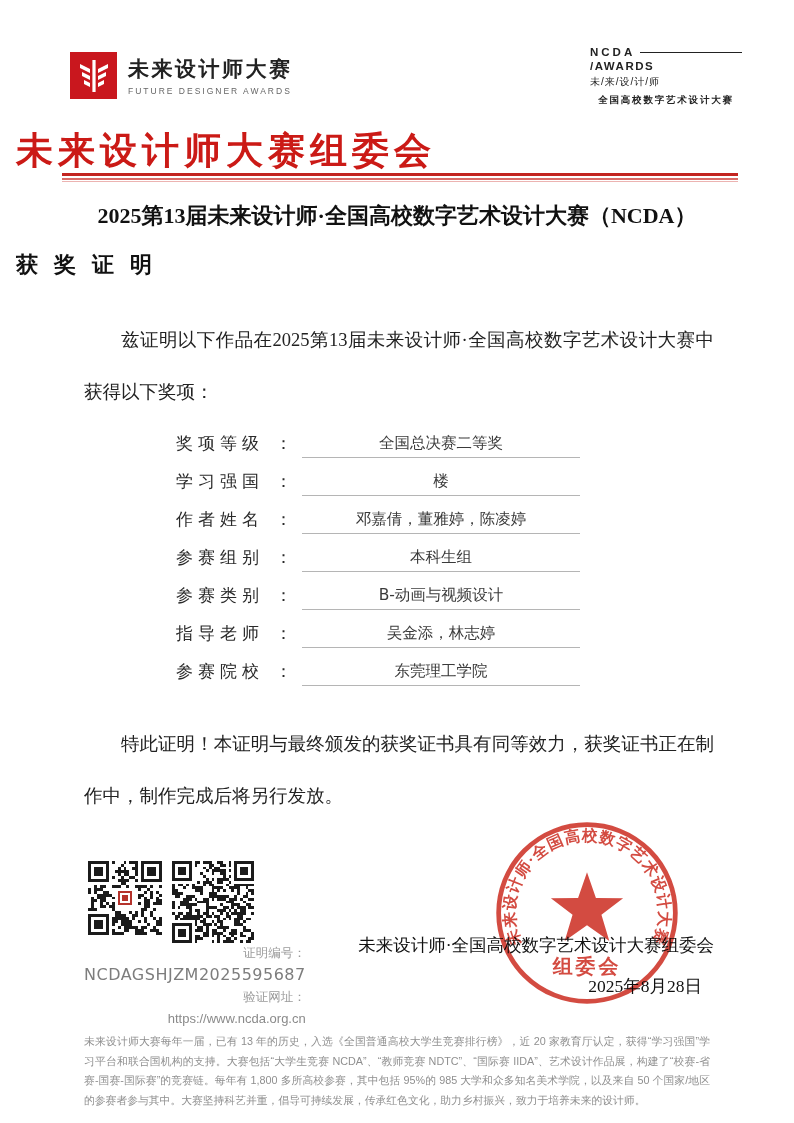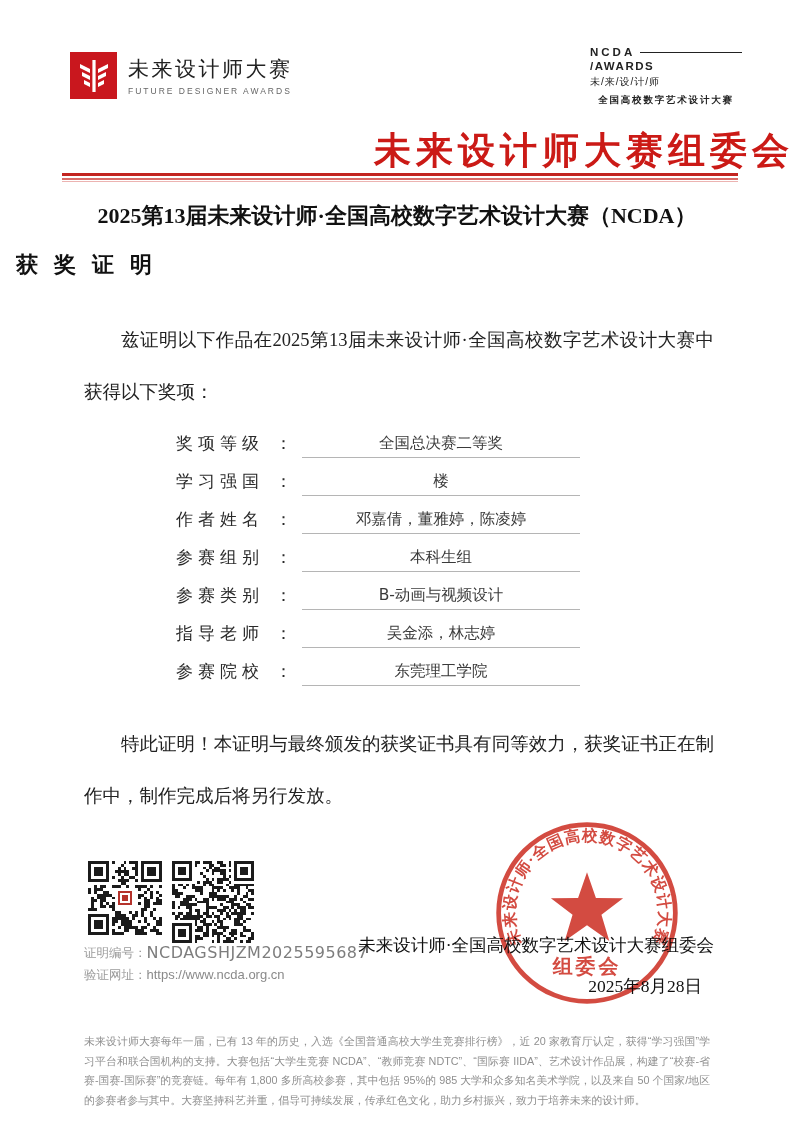--- a/index.html
+++ b/index.html
@@ -6,32 +6,32 @@
   html,body { background:#e8e8e8; }
   .page {
     position:relative; width:794px; height:1123px; margin:0 auto;
     background:#ffffff; overflow:hidden;
     font-family:"Liberation Serif", serif; color:#1a1a1a;
   }
   
   .logo-left { position:absolute; left:70px; top:52px; display:flex; align-items:center; gap:11px; }
   .logo-left .mark { width:47px; height:47px; background:#c9171e; display:flex; align-items:center; justify-content:center; }
   .logo-left .names { display:flex; flex-direction:column; }
-  .logo-left .cn { font-family:"Liberation Sans",sans-serif; font-weight:normal; font-size:21px; letter-spacing:2.5px; color:#222; }
+  .logo-left .cn { font-family:"Liberation Sans",sans-serif; font-weight:bold; font-size:21px; letter-spacing:2.5px; color:#222; }
   .logo-left .en { font-family:"Liberation Sans",sans-serif; font-size:8.5px; letter-spacing:2px; color:#666; margin-top:3px; }
   .logo-right { position:absolute; right:52px; top:46px; width:152px; font-family:"Liberation Sans",sans-serif; }
   .logo-right .row { display:flex; gap:9px; }
   .logo-right .tcol { display:flex; flex-direction:column; justify-content:center; flex:1; }
   .logo-right .l1 { display:flex; align-items:center; gap:5px; font-size:11.5px; font-weight:bold; letter-spacing:3px; color:#222; }
   .logo-right .dash { flex:1; border-top:1.5px solid #222; }
   .logo-right .l2 { font-size:11.5px; font-weight:bold; letter-spacing:1.5px; color:#222; margin-top:2px; }
   .logo-right .l3 { font-size:10px; color:#222; margin-top:3px; letter-spacing:1px; }
   .logo-right .l4 { font-size:9.5px; font-weight:bold; letter-spacing:1.8px; color:#222; margin-top:5px; text-align:center; }
   
-  .doc-title { position:absolute; top:126px; left:0; right:0; text-align:right; font-size:37px; font-weight:bold; letter-spacing:5px; color:#cb1a16; }
+  .doc-title { position:absolute; top:126px; left:16px; right:0; text-align:left; font-size:37px; font-weight:bold; letter-spacing:5px; color:#cb1a16; }
   .rule { position:absolute; top:173px; left:62px; right:56px; }
   .rule .r1 { height:3px; background:#c32420; }
   .rule .r2 { margin-top:2px; height:1.5px; background:#d96a66; }
   .rule .r3 { margin-top:1px; height:1px; background:#ecb3b1; }
   
   .sub1 { position:absolute; top:201px; left:0; right:0; text-align:center; font-size:22px; font-weight:bold; color:#111; }
   .sub2 { position:absolute; top:250px; left:0; right:0; text-align:left; font-size:22px; font-weight:bold; color:#111; letter-spacing:16px; padding-left:16px; }
   
   .para { position:absolute; left:84px; width:630px; font-size:18.5px; line-height:52px; text-indent:2em; text-align:justify; color:#222; }
   .intro { top:314px; }
@@ -41,21 +41,21 @@
   .frow { display:flex; align-items:flex-end; height:38px; }
   .flabel { width:97px; font-size:17px; letter-spacing:5px; color:#2a2a2a; padding-bottom:3px; }
   .fcolon { font-size:17px; color:#2a2a2a; padding:0 10px 3px 2px; }
   .fline { width:278px; border-bottom:1px solid #b5b5b5; text-align:center; padding-bottom:3px; }
   .fvalue { font-family:cursive, "DejaVu Sans", sans-serif; font-size:15.5px; color:#3a3a3a; }
   
   .qr-wrap { position:absolute; left:88px; top:861px; display:flex; align-items:flex-start; gap:10px; }
   .qr1 { width:74px; height:74px; }
   .qr2 { width:82px; height:82px; }
   .verify { position:absolute; left:84px; top:942px; font-family:"Liberation Sans",sans-serif; }
-  .vline { font-size:12.5px; color:#9a9a9a; line-height:22px; display:flex; align-items:flex-start; }
+  .vline { font-size:12.5px; color:#9a9a9a; line-height:22px; display:flex; align-items:flex-end;flex-direction:column; }
   .vnum { font-family:cursive,"DejaVu Sans",sans-serif; color:#7d7d7d; font-size:16px; letter-spacing:0.5px; }
   .vurl { color:#8a8a8a; font-size:13px; }
   
   .sig { position:absolute; right:80px; top:933px; text-align:right; font-size:17.5px; color:#111; }
   .sig .date { margin-top:17px; padding-right:12px; }
   .seal { position:absolute; left:492px; top:818px; width:190px; height:190px; opacity:0.9; mix-blend-mode:multiply; }
   
   .footer { position:absolute; left:84px; right:84px; top:1032px; font-family:"Liberation Sans",sans-serif; font-size:10.8px; line-height:19.5px; color:#8f8f8f; text-align:justify; }
 </style>
 </head>

